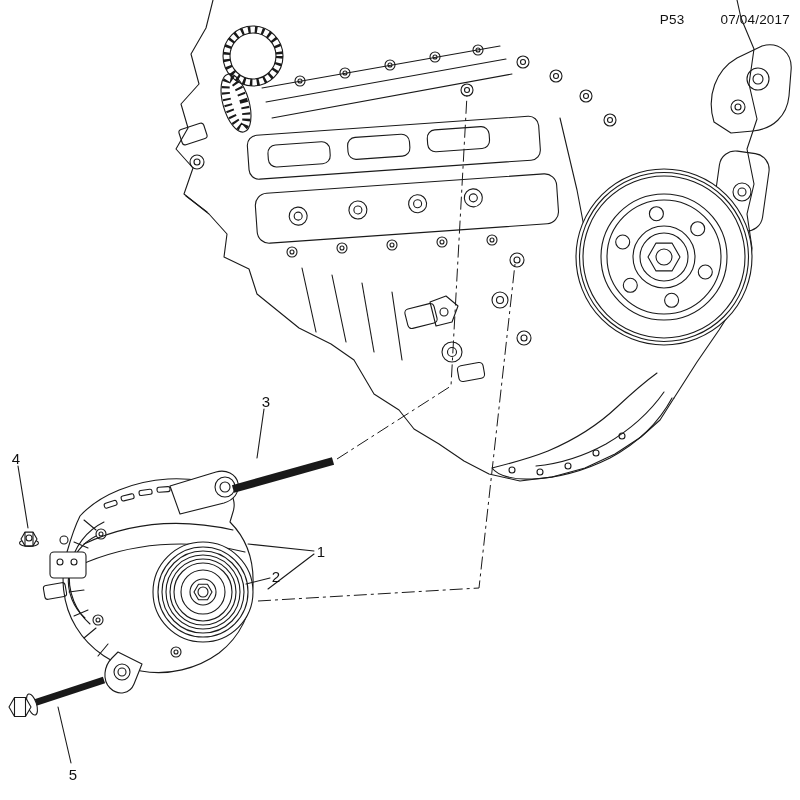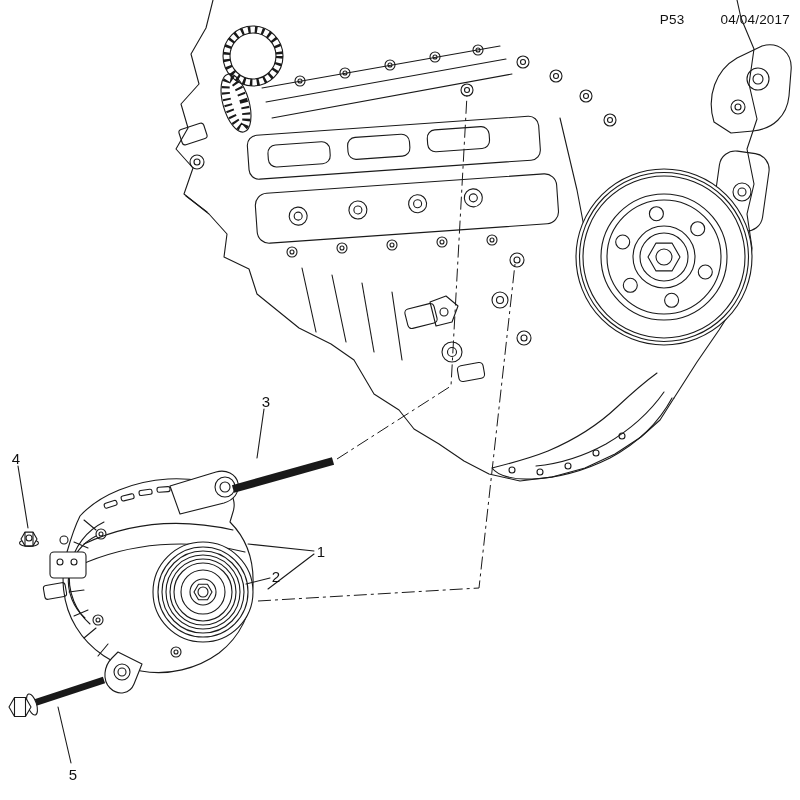--- a/index.html
+++ b/index.html
@@ -21,21 +21,21 @@
     font-size:15px;font-weight:500;color:#111;user-select:none;
   }
 </style>
 </head>
 <body>
 
 <div class="page">
 
   <div class="hdr">
     <span>P53</span>
-    <span>04/04/2017</span>
+    <span>07/04/2017</span>
   </div>
 
   <svg class="art" width="800" height="800" viewBox="0 0 800 800">
 
     <g>
 
       <path class="ln" d="M213,0 L206,28 L191,54 L199,84 L181,104 L188,128 L176,149 L193,168
         L184,194 L209,214 L227,234 L224,257 L249,269 L257,294 L299,328 L331,344 L354,360
         L374,394 L399,410 L414,429 L439,444 L464,461 L489,474 L520,481 L552,477 L585,468
         L615,454 L641,437 L660,420 L674,398"></path>

